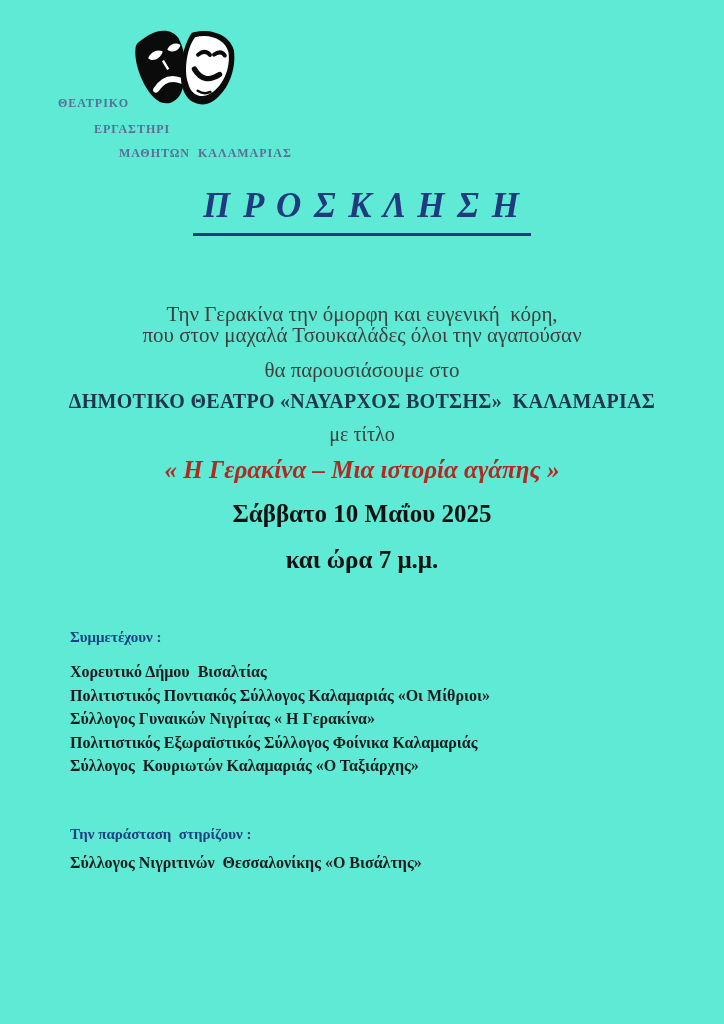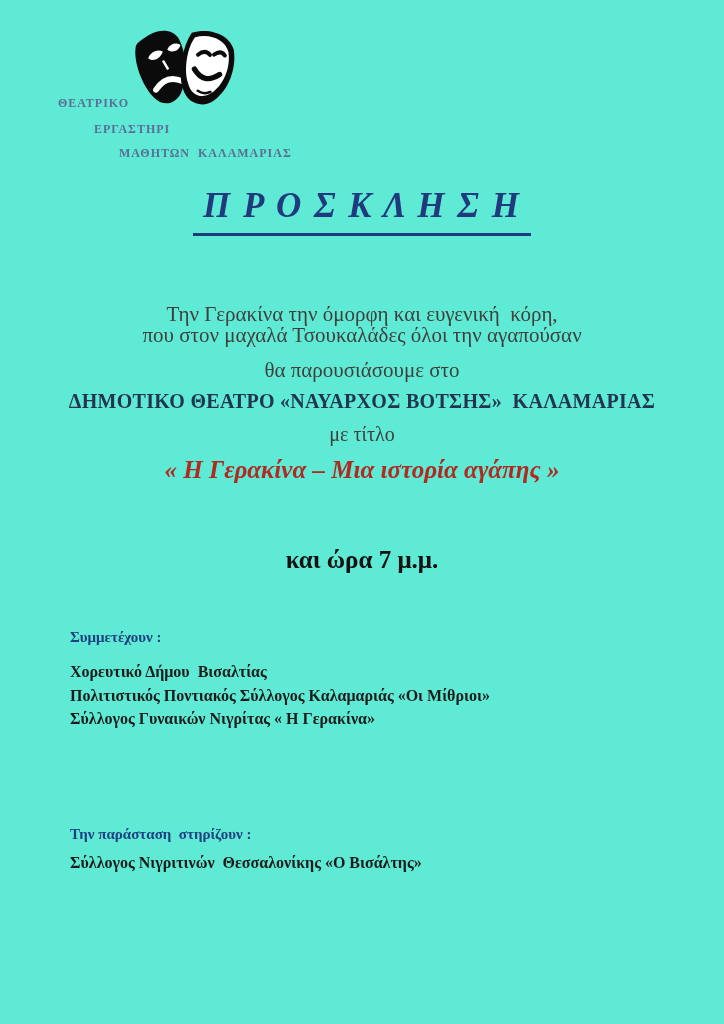--- a/index.html
+++ b/index.html
@@ -75,27 +75,30 @@
   <div class="abs centered intro-line pre" style="top: 297px; color: rgb(63, 63, 63);">Την Γερακίνα την όμορφη και ευγενική  κόρη,</div>
   <div class="abs centered intro-line pre" style="top: 318px; color: rgb(63, 63, 63);">που στον μαχαλά Τσουκαλάδες όλοι την αγαπούσαν</div>
   <div class="abs centered intro-line pre" style="top: 353px; color: rgb(63, 63, 63);">θα παρουσιάσουμε στο</div>
 
   <div class="abs centered venue-line pre" style="color: rgb(34, 53, 79);">ΔΗΜΟΤΙΚΟ ΘΕΑΤΡΟ «ΝΑΥΑΡΧΟΣ ΒΟΤΣΗΣ»  ΚΑΛΑΜΑΡΙΑΣ</div>
 
   <div class="abs centered lead-line" style="color: rgb(63, 63, 63);">με τίτλο</div>
 
   <div class="abs centered show-title pre" style="color: rgb(176, 42, 34);">« Η Γερακίνα – Μια ιστορία αγάπης »</div>
 
+  <div class="abs centered date-line" style="color: rgb(17, 17, 17);">Σάββατο 10 Μαΐου 2025</div>
   <div class="abs centered time-line" style="color: rgb(17, 17, 17);">και ώρα 7 μ.μ.</div>
 
   <div class="abs section-heading" style="top: 629px; left: 70px; color: rgb(31, 64, 128);">Συμμετέχουν :</div>
   <div class="abs list-block participants" style="top:660px;">
       <div class="list-line" style="color: rgb(28, 28, 28);">Χορευτικό Δήμου  Βισαλτίας</div>
       <div class="list-line" style="color: rgb(28, 28, 28);">Πολιτιστικός Ποντιακός Σύλλογος Καλαμαριάς «Οι Μίθριοι»</div>
       <div class="list-line" style="color: rgb(28, 28, 28);">Σύλλογος Γυναικών Νιγρίτας « Η Γερακίνα»</div>
+      <div class="list-line" style="color: rgb(28, 28, 28);">Πολιτιστικός Εξωραϊστικός Σύλλογος Φοίνικα Καλαμαριάς</div>
+      <div class="list-line" style="color: rgb(28, 28, 28);">Σύλλογος  Κουριωτών Καλαμαριάς «Ο Ταξιάρχης»</div>
     </div>
 
   <div class="abs section-heading" style="top: 826px; left: 70px; color: rgb(31, 64, 128);">Την παράσταση  στηρίζουν :</div>
   <div class="abs list-block supporters" style="top:851px;">
       <div class="list-line" style="color: rgb(28, 28, 28);">Σύλλογος Νιγριτινών  Θεσσαλονίκης «Ο Βισάλτης»</div>
     </div>
 
 </div>
 
 </body></html>

